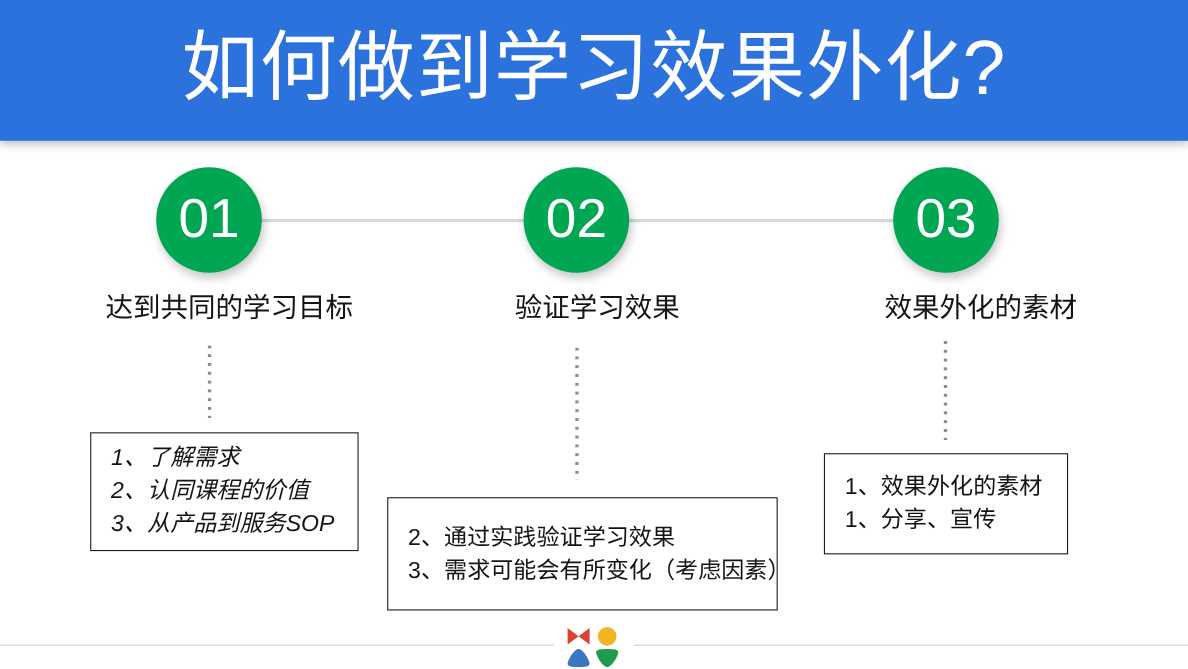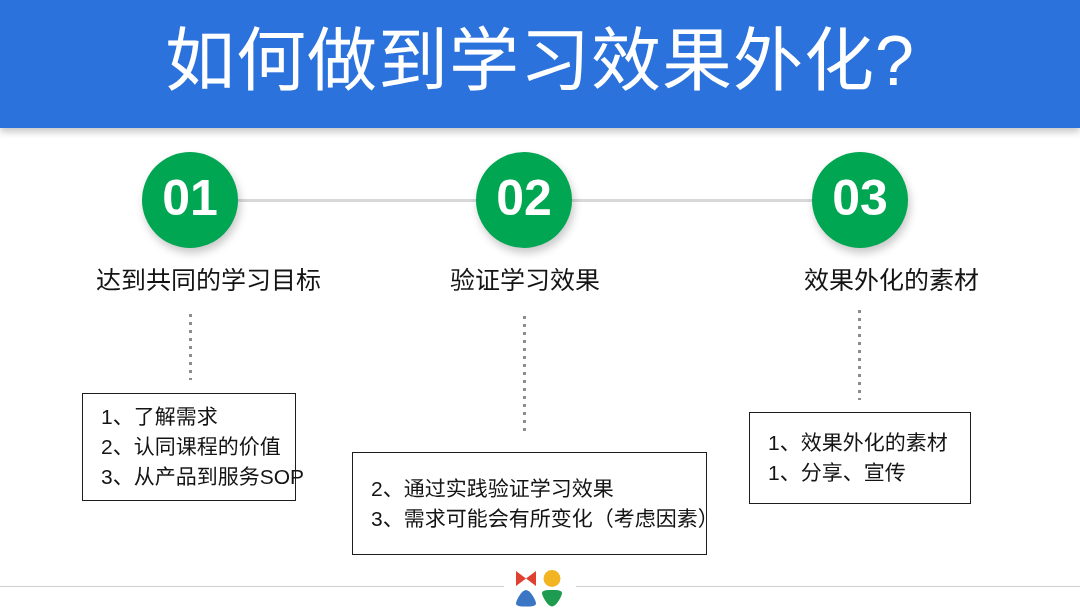--- a/index.html
+++ b/index.html
@@ -68,40 +68,40 @@
     width: 96px;
     height: 96px;
     border-radius: 50%;
     background: #00a651;
     display: flex;
     align-items: center;
     justify-content: center;
     color: #ffffff;
     font-size: 50px;
     line-height: 1;
-    font-weight: 700;
+    font-weight: 400;
     box-shadow: 2px 5px 9px rgba(0,0,0,0.22);
     box-sizing: border-box;
     padding-bottom: 4px;
   }
   .step-circle.c1 { left: 142px; top: 152px; }
   .step-circle.c2 { left: 476px; top: 152px; }
   .step-circle.c3 { left: 812px; top: 152px; }
 
   .step-label {
     position: absolute;
     font-size: 25px;
     line-height: 1;
     color: #141414;
     white-space: nowrap;
     top: 268px;
     margin-left: 31px;
   }
   .step-label.l1 { left: 65px; }
-  .step-label.l2 { left: 419px; }
+  .step-label.l2 { left: 437px; }
   .step-label.l3 { left: 773px; }
 
   
   .dotted {
     position: absolute;
     width: 3px;
     background-image: linear-gradient(
       to bottom,
       #8c8c8c 0px, #8c8c8c 3px,
       rgba(255,255,255,0) 3px, rgba(255,255,255,0) 8px
@@ -128,21 +128,21 @@
     margin: 0;
     padding: 0 0 0 18px;
   }
   .detail-box li {
     font-size: 21px;
     line-height: 30px;
     color: #141414;
     white-space: nowrap;
   }
 
-  .detail-box.b1 { left: 82px;  top: 393px; width: 214px; height: 108px; }
+  .detail-box.b1 { left: 82px;  top: 393px; width: 244px; height: 108px; font-style: italic; }
   .detail-box.b2 { left: 352px; top: 452px; width: 355px; height: 103px; }
   .detail-box.b3 { left: 749px; top: 412px; width: 222px; height: 92px; }
 
   
   .footer-rule-left {
     position: absolute;
     left: 0;
     top: 586px;
     width: 504px;
     height: 1px;

